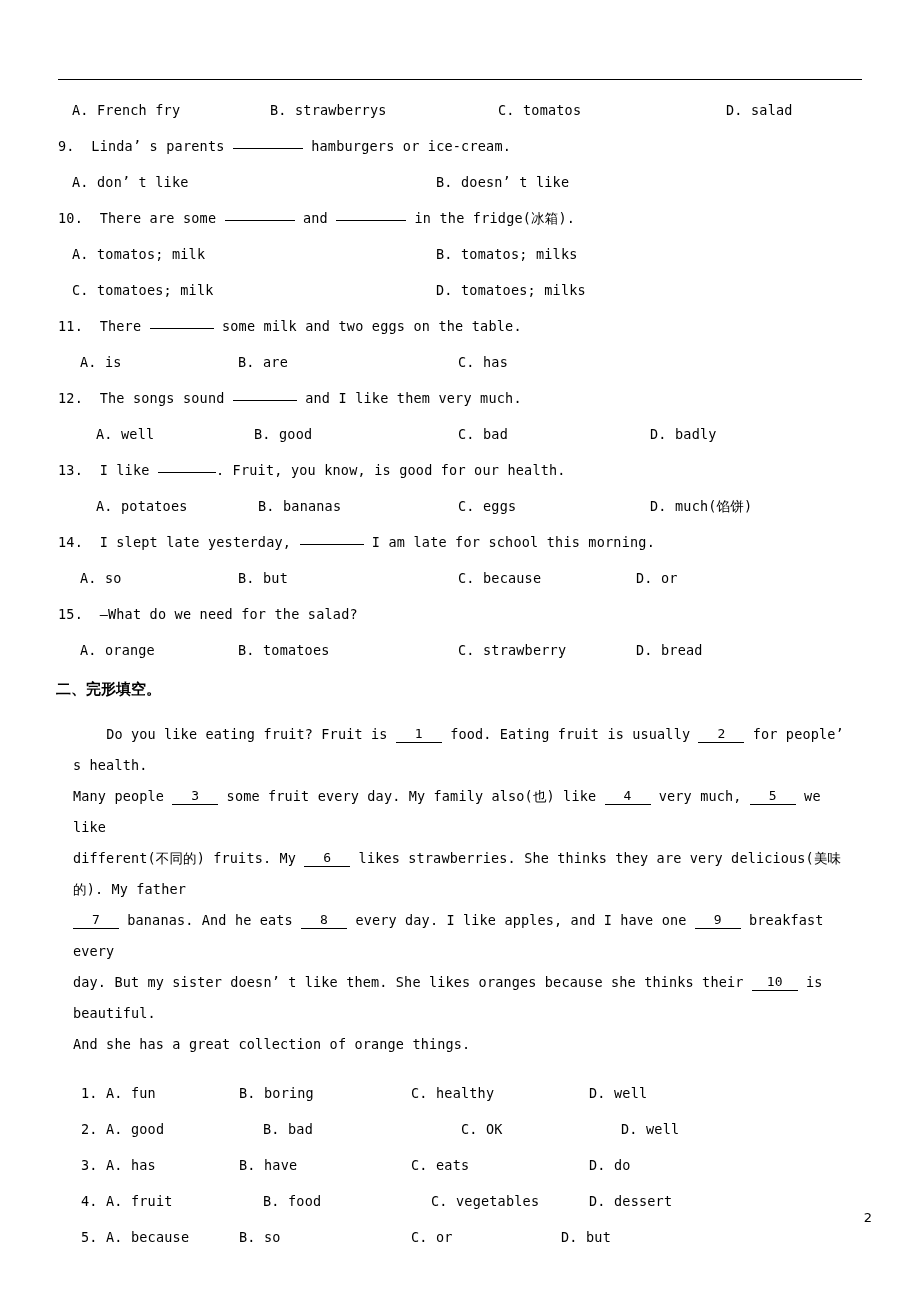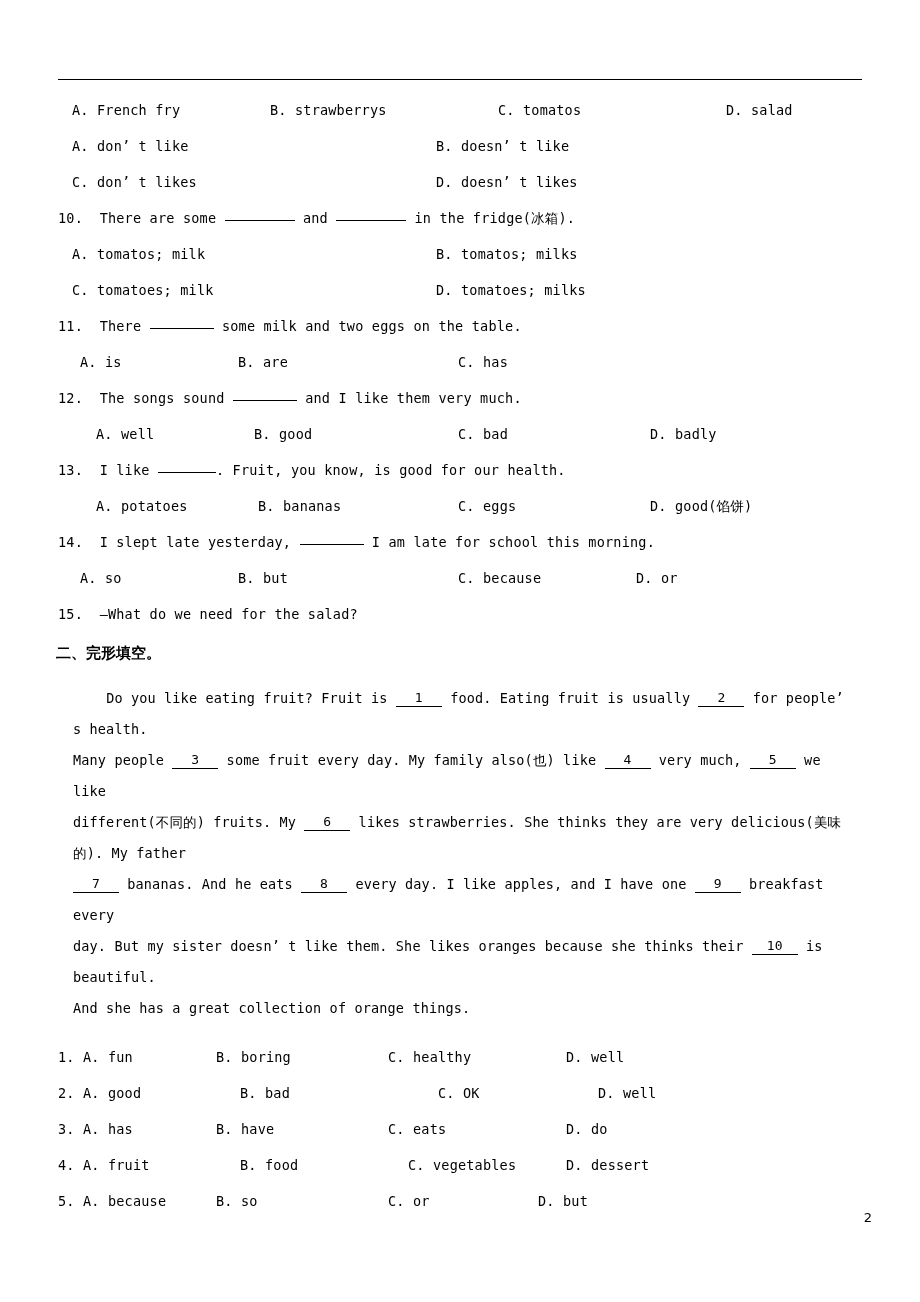--- a/index.html
+++ b/index.html
@@ -92,20 +92,21 @@
     text-align: center;
     border-bottom: 1px solid #000;
     line-height: 16px;
     vertical-align: 1px;
     font-size: 13px;
   }
 
   
   .cloze-opts {
     margin-top: 6px;
+    margin-left: 23px;
   }
   .cloze-row {
     position: relative;
     height: 36px;
     font-size: 13.5px;
   }
   .cloze-cell {
     position: absolute;
     top: 0;
     line-height: 36px;
@@ -131,27 +132,24 @@
 
   <div class="content">
 
     <div class="opts">
       <span class="opt" style="left:14px;">A. French fry</span>
       <span class="opt" style="left:212px;">B. strawberrys</span>
       <span class="opt" style="left:440px;">C. tomatos</span>
       <span class="opt" style="left:652px;margin-left:16px;">D. salad</span>
     </div>
 
+    <div class="stem"><span>9.  Linda’ s parents </span><span class="blank w70"></span><span> hamburgers or ice-cream.</span></div>
     <div class="opts">
       <span class="opt" style="left:14px;text-align:center;">A. don’ t like</span>
       <span class="opt" style="left:378px;">B. doesn’ t like</span>
-    </div>
-    <div class="opts">
-      <span class="opt" style="left:14px;">C. don’ t likes</span>
-      <span class="opt" style="left:378px;">D. doesn’ t likes</span>
     </div>
 
     <div class="stem"><span>10.  There are some </span><span class="blank w70"></span><span> and </span><span class="blank w70"></span><span> in the fridge(冰箱).</span></div>
     <div class="opts">
       <span class="opt" style="left:14px;">A. tomatos; milk</span>
       <span class="opt" style="left:378px;">B. tomatos; milks</span>
     </div>
     <div class="opts">
       <span class="opt" style="left:14px;">C. tomatoes; milk</span>
       <span class="opt" style="left:378px;">D. tomatoes; milks</span>
@@ -170,32 +168,38 @@
       <span class="opt" style="left:196px;">B. good</span>
       <span class="opt" style="left:400px;">C. bad</span>
       <span class="opt" style="left:592px;">D. badly</span>
     </div>
 
     <div class="stem"><span>13.  I like </span><span class="blank w58"></span><span>. Fruit, you know, is good for our health.</span></div>
     <div class="opts">
       <span class="opt" style="left:22px;margin-left:16px;">A. potatoes</span>
       <span class="opt" style="left:200px;">B. bananas</span>
       <span class="opt" style="left:400px;">C. eggs</span>
-      <span class="opt" style="left:592px;">D. good(馅饼)</span>
+      <span class="opt" style="left:592px;">D. much(馅饼)</span>
     </div>
 
     <div class="stem"><span>14.  I slept late yesterday, </span><span class="blank w64"></span><span> I am late for school this morning.</span></div>
     <div class="opts">
       <span class="opt" style="left:22px;">A. so</span>
       <span class="opt" style="left:180px;">B. but</span>
       <span class="opt" style="left:400px;">C. because</span>
       <span class="opt" style="left:578px;">D. or</span>
     </div>
 
     <div class="stem">15.  —What do we need for the salad?</div>
+    <div class="opts">
+      <span class="opt" style="left:22px;">A. orange</span>
+      <span class="opt" style="left:180px;">B. tomatoes</span>
+      <span class="opt" style="left:400px;">C. strawberry</span>
+      <span class="opt" style="left:578px;">D. bread</span>
+    </div>
 
     <div class="section-heading" style="margin-left:-2px;">二、完形填空。</div>
 
     <div class="passage">
       <p id="cloze-body">    Do you like eating fruit? Fruit is <span class="numblank">1</span> food. Eating fruit is usually <span class="numblank">2</span> for people’ s health.
 Many people <span class="numblank">3</span> some fruit every day. My family also(也) like <span class="numblank">4</span> very much, <span class="numblank">5</span> we like
 different(不同的) fruits. My <span class="numblank">6</span> likes strawberries. She thinks they are very delicious(美味的). My father
 <span class="numblank">7</span> bananas. And he eats <span class="numblank">8</span> every day. I like apples, and I have one <span class="numblank">9</span> breakfast every
 day. But my sister doesn’ t like them. She likes oranges because she thinks their <span class="numblank">10</span> is beautiful.
 And she has a great collection of orange things.</p>

